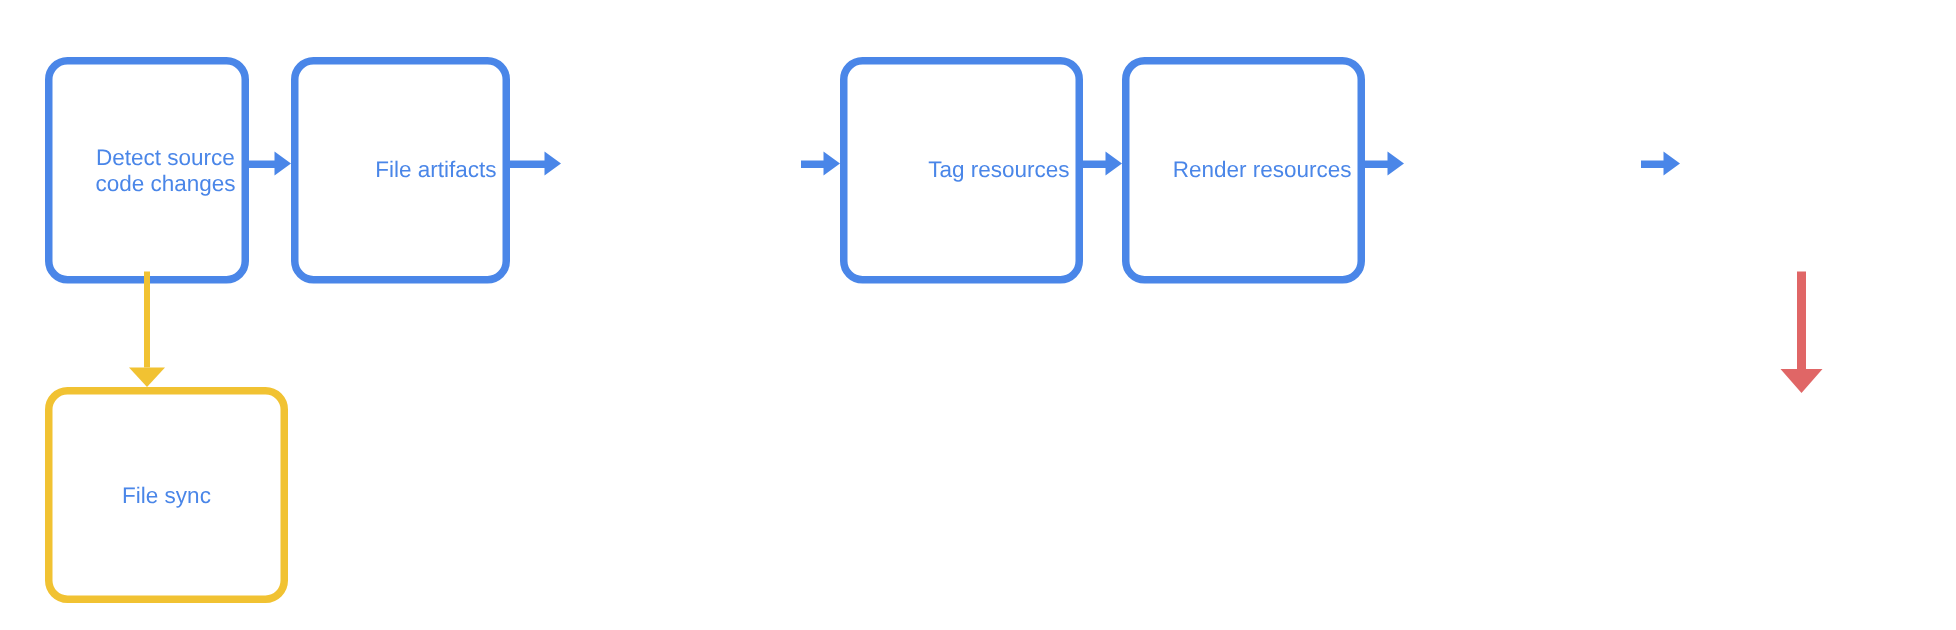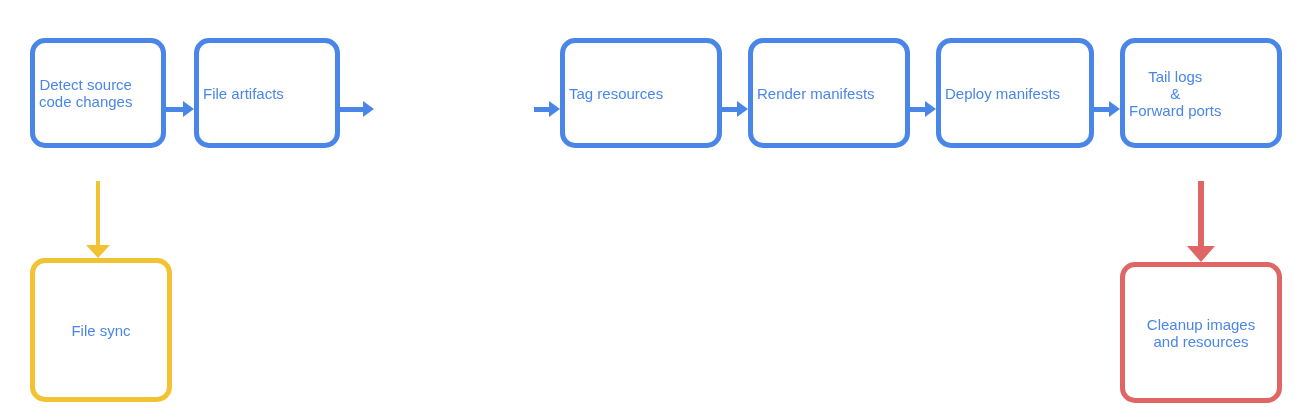--- a/index.html
+++ b/index.html
@@ -10,43 +10,43 @@
   html,body{margin:0;padding:0;background:#fff;}
   .canvas{
     position:relative;
     width:1304px;height:420px;
     background:#ffffff;
     font-family:"Liberation Sans",sans-serif;
     overflow:hidden;
   }
   
   .node{
-    position:absolute;top:38px;height:110px;
+    position:absolute;top:38px;height:151px;
     box-sizing:border-box;
     border:5px solid var(--blue);
     border-radius:15px;
     background:#fff;
-    display:flex;align-items:center;justify-content:flex-start;
+    display:flex;align-items:center;justify-content:flex-end;
   }
   .n1{left:30px;width:136px}
   .n2{left:194px;width:146px}
   .n3{left:374px;width:160px}
   .n4{left:560px;width:162px}
   .n5{left:748px;width:162px}
   .n6{left:936px;width:158px}
   .n7{left:1120px;width:162px}
   
   .side{
     position:absolute;
     box-sizing:border-box;
     border-radius:15px;
     background:#fff;
     display:flex;align-items:center;justify-content:center;
   }
-  .sync{left:30px;top:258px;width:142px;height:144px;border:5px solid var(--yellow)}
+  .sync{left:30px;top:258px;width:162px;height:144px;border:5px solid var(--yellow)}
   .cleanup{left:1120px;top:262px;width:162px;height:141px;border:5px solid var(--red)}
   .label{
     color:var(--blue);
     font-size:15px;line-height:17px;
     text-align:center;
     white-space:pre-line;
     padding:0 4px;
   }
   
   .hconn{position:absolute;top:38px;height:142px}
@@ -111,51 +111,39 @@
 
   <div class="node n4">
     <span class="label">Tag resources</span>
   </div>
   <div class="hconn hc4">
     <div class="hline"></div>
     <div class="hhead"></div>
   </div>
 
   <div class="node n5">
-    <span class="label">Render manifests</span>
+    <span class="label">Render resources</span>
   </div>
   <div class="hconn hc5">
     <div class="hline"></div>
     <div class="hhead"></div>
   </div>
 
-  <div class="node n6">
-    <span class="label">Deploy manifests</span>
-  </div>
   <div class="hconn hc6">
     <div class="hline"></div>
     <div class="hhead"></div>
   </div>
 
-  <div class="node n7">
-    <span class="label">Tail logs
-&amp;
-Forward ports</span>
-  </div>
 
   <div class="vconn vy">
     <div class="vline"></div>
     <div class="vhead"></div>
   </div>
   <div class="side sync">
     <span class="label">File sync</span>
   </div>
 
   <div class="vconn vr">
     <div class="vline"></div>
     <div class="vhead"></div>
   </div>
-  <div class="side cleanup">
-    <span class="label">Cleanup images
-and resources</span>
-  </div>
 
 </div>
 
 </body></html>

